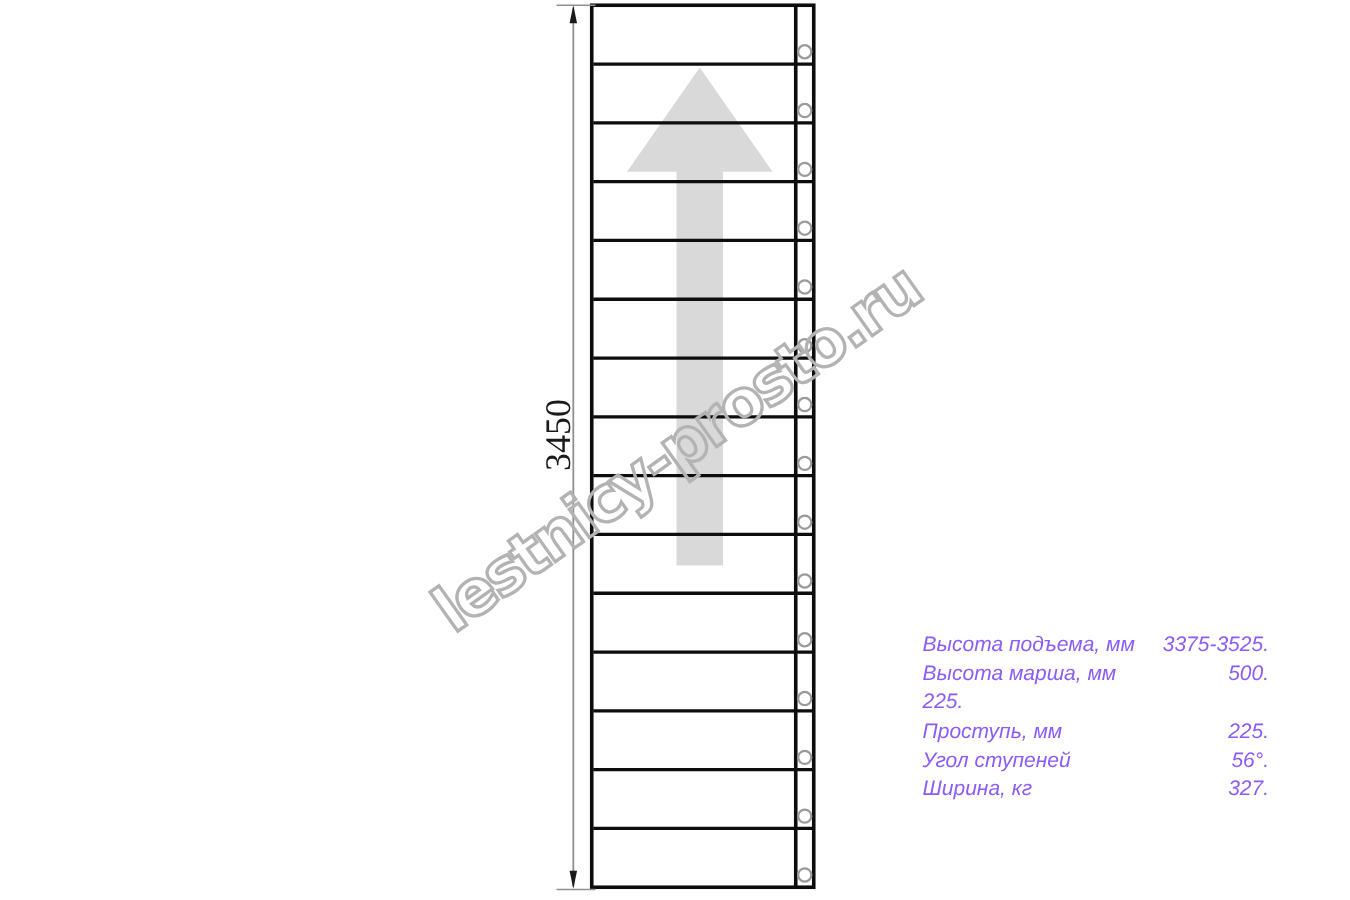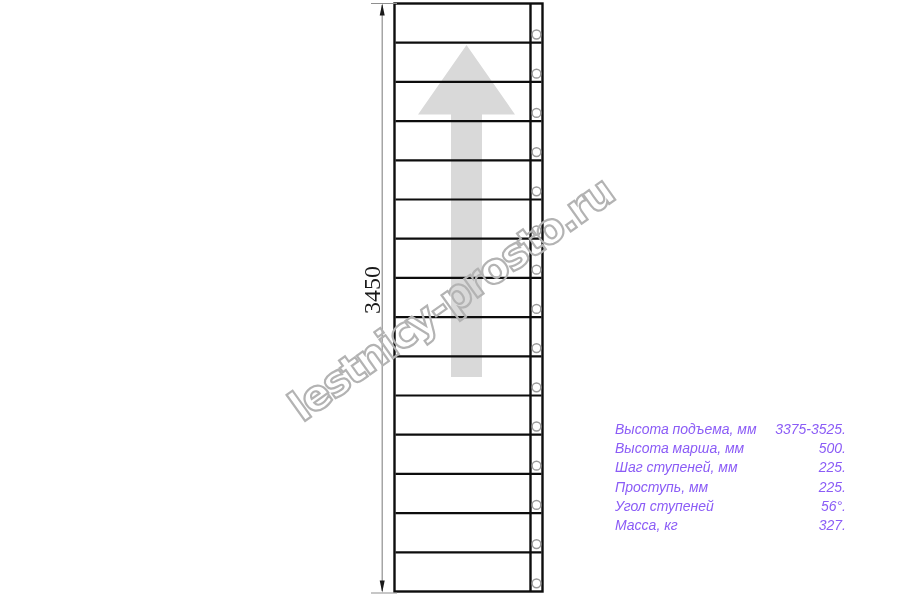--- a/index.html
+++ b/index.html
@@ -100,28 +100,27 @@
 <div class="specs">
   <div class="spec-row">
     <span class="spec-label">Высота подъема, мм</span>
     <span class="spec-value">3375-3525.</span>
   </div>
   <div class="spec-row">
     <span class="spec-label">Высота марша, мм</span>
     <span class="spec-value">500.</span>
   </div>
   <div class="spec-row">
-    <span class="spec-label">Шаг ступеней, мм</span>
     <span class="spec-value">225.</span>
   </div>
   <div class="spec-row">
     <span class="spec-label">Проступь, мм</span>
     <span class="spec-value">225.</span>
   </div>
   <div class="spec-row">
     <span class="spec-label">Угол ступеней</span>
     <span class="spec-value">56°.</span>
   </div>
   <div class="spec-row">
-    <span class="spec-label">Масса, кг</span>
+    <span class="spec-label">Ширина, кг</span>
     <span class="spec-value">327.</span>
   </div>
 </div>
 
 </body></html>

